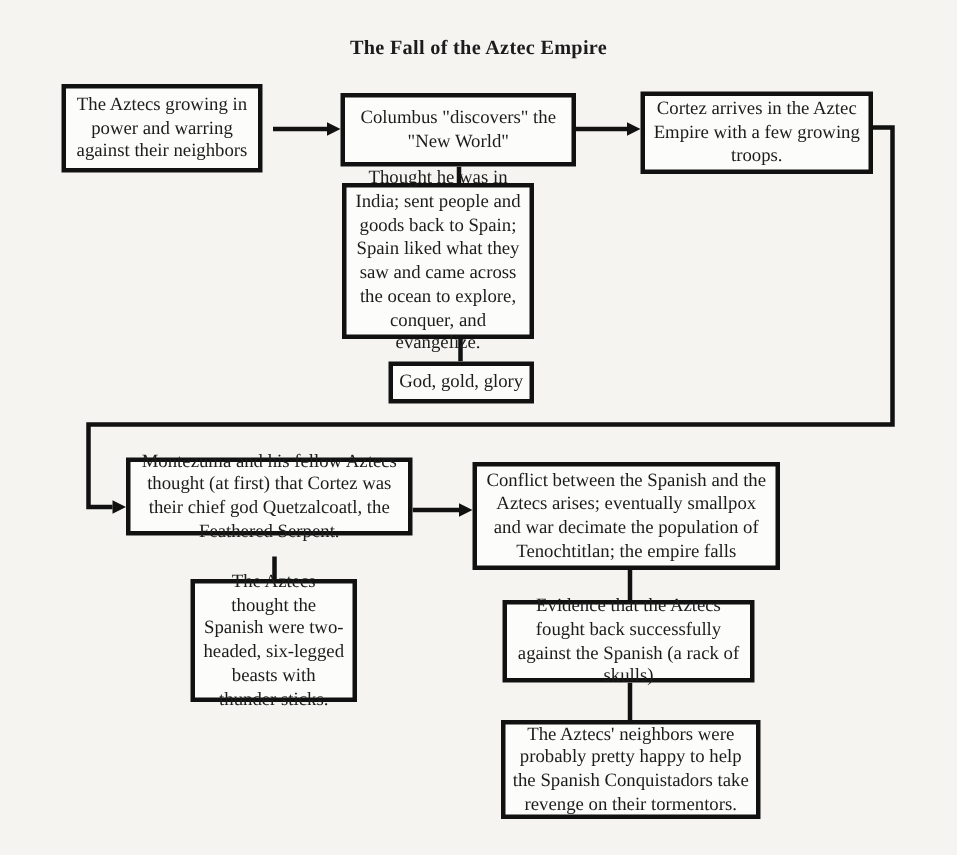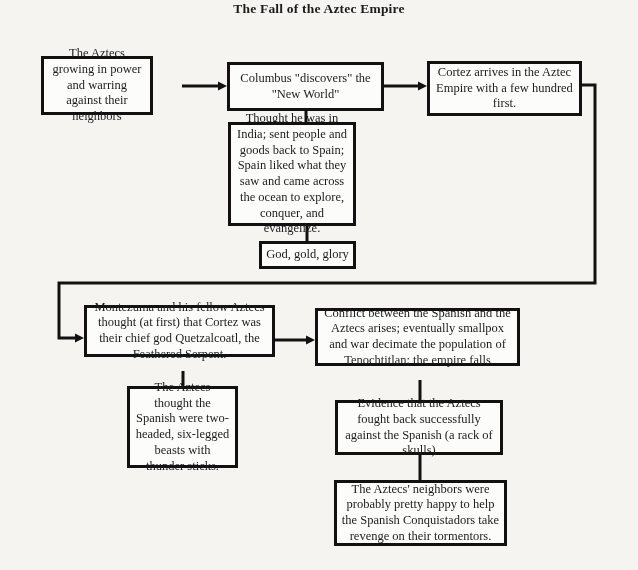--- a/index.html
+++ b/index.html
@@ -11,21 +11,21 @@
     position: relative;
     width: 638px;
     height: 570px;
     background: #f5f4f1;
     font-family: "Liberation Serif", serif;
     color: #1c1c1c;
     overflow: hidden;
   }
   .title {
     position: absolute;
-    top: 1px;
+    top: 24px;
     left: 0;
     width: 100%;
     text-align: center;
     font-weight: bold;
     font-size: 13.5px;
     letter-spacing: 0.2px;
   }
   .connectors {
     position: absolute;
     top: 0;
@@ -48,27 +48,27 @@
     background: #fcfcfa;
     border: 3px solid #111111;
     display: flex;
     align-items: center;
     justify-content: center;
     text-align: center;
     font-size: 12.5px;
     line-height: 1.26;
     padding: 2px 4px;
   }
-  .n-aztecs    { left: 41px;  top: 56px;  width: 112px; height: 59px; font-family: Liberation Serif, serif; }
+  .n-aztecs    { left: 41px;  top: 56px;  width: 134px; height: 59px; font-family: Liberation Serif, serif; }
   .n-columbus  { left: 227px; top: 62px;  width: 157px; height: 49px; }
   .n-cortez    { left: 427px; top: 61px;  width: 155px; height: 55px; }
   .n-india     { left: 228px; top: 122px; width: 128px; height: 104px; }
   .n-ggg       { left: 259px; top: 241px; width: 97px;  height: 28px; }
   .n-montezuma { left: 84px;  top: 305px; width: 191px; height: 52px; }
-  .n-conflict  { left: 315px; top: 308px; width: 205px; height: 58px; }
+  .n-conflict  { left: 315px; top: 308px; width: 205px; height: 72px; }
   .n-beasts    { left: 127px; top: 386px; width: 111px; height: 82px; }
   .n-evidence  { left: 335px; top: 400px; width: 168px; height: 55px; }
   .n-neighbors { left: 334px; top: 480px; width: 173px; height: 66px; justify-content: flex-end; }
 </style>
 </head>
 <body>
 
 <div class="stage">
 
   <div class="title">The Fall of the Aztec Empire</div>
@@ -100,21 +100,21 @@
 
   <div class="node n-aztecs">
     <span>The Aztecs growing in power and warring against their neighbors</span>
   </div>
 
   <div class="node n-columbus">
     <span>Columbus "discovers" the "New World"</span>
   </div>
 
   <div class="node n-cortez">
-    <span>Cortez arrives in the Aztec Empire with a few hundred first.</span>
+    <span>Cortez arrives in the Aztec Empire with a few growing troops.</span>
   </div>
 
   <div class="node n-india">
     <span>Thought he was in India; sent people and goods back to Spain; Spain liked what they saw and came across the ocean to explore, conquer, and evangelize.</span>
   </div>
 
   <div class="node n-ggg">
     <span>God, gold, glory</span>
   </div>
 

